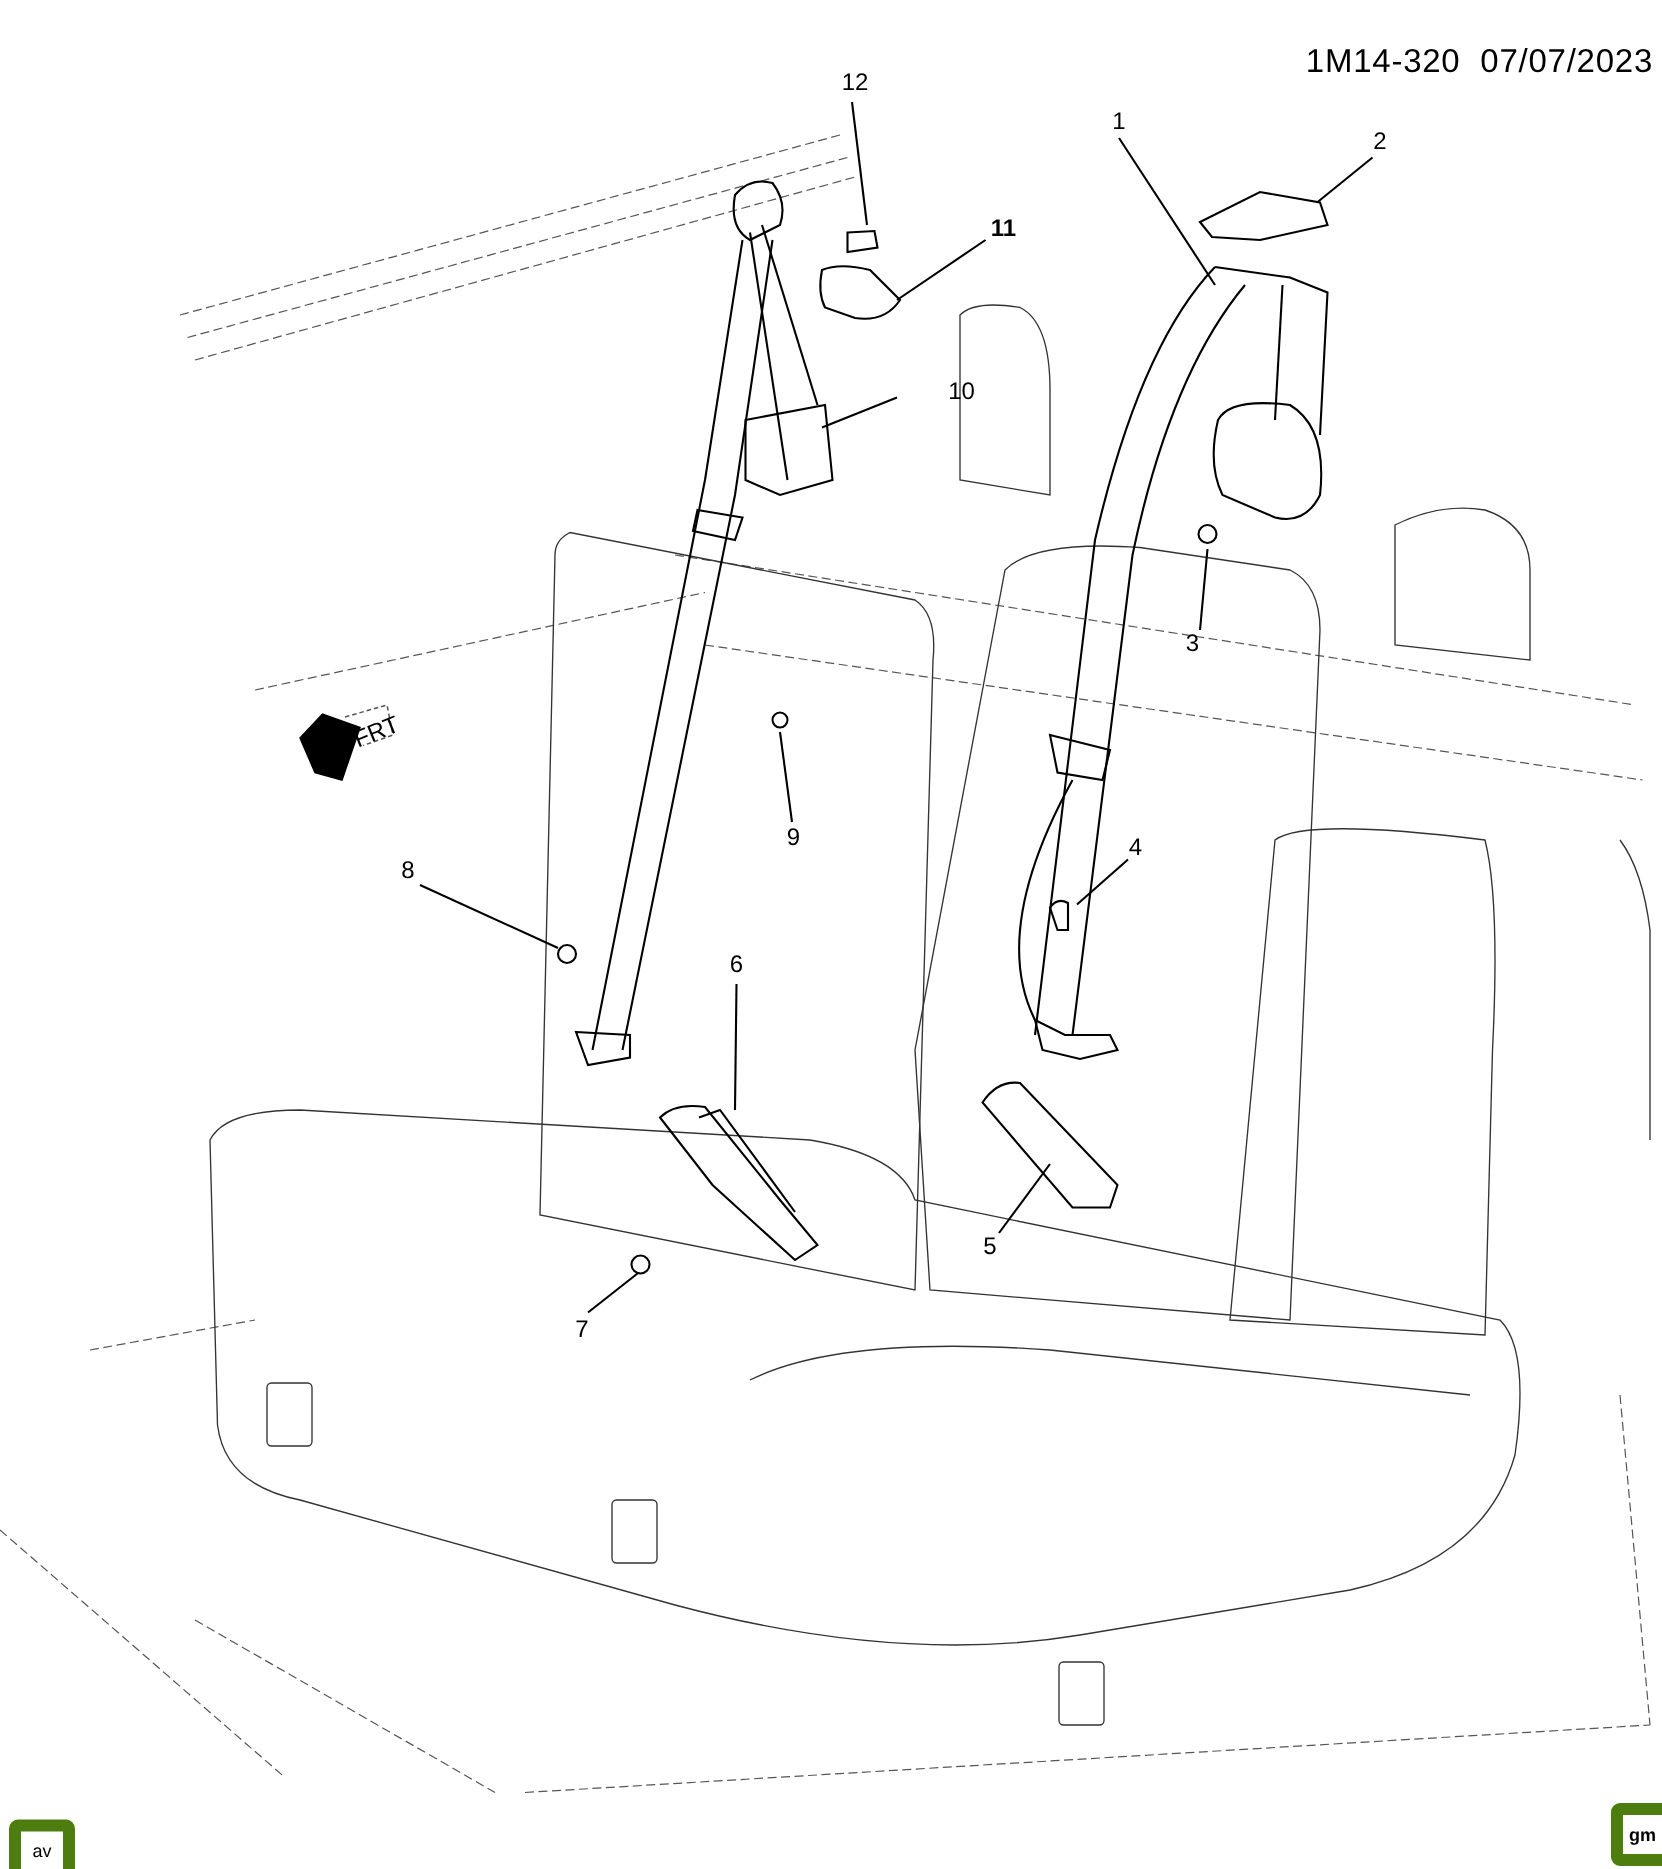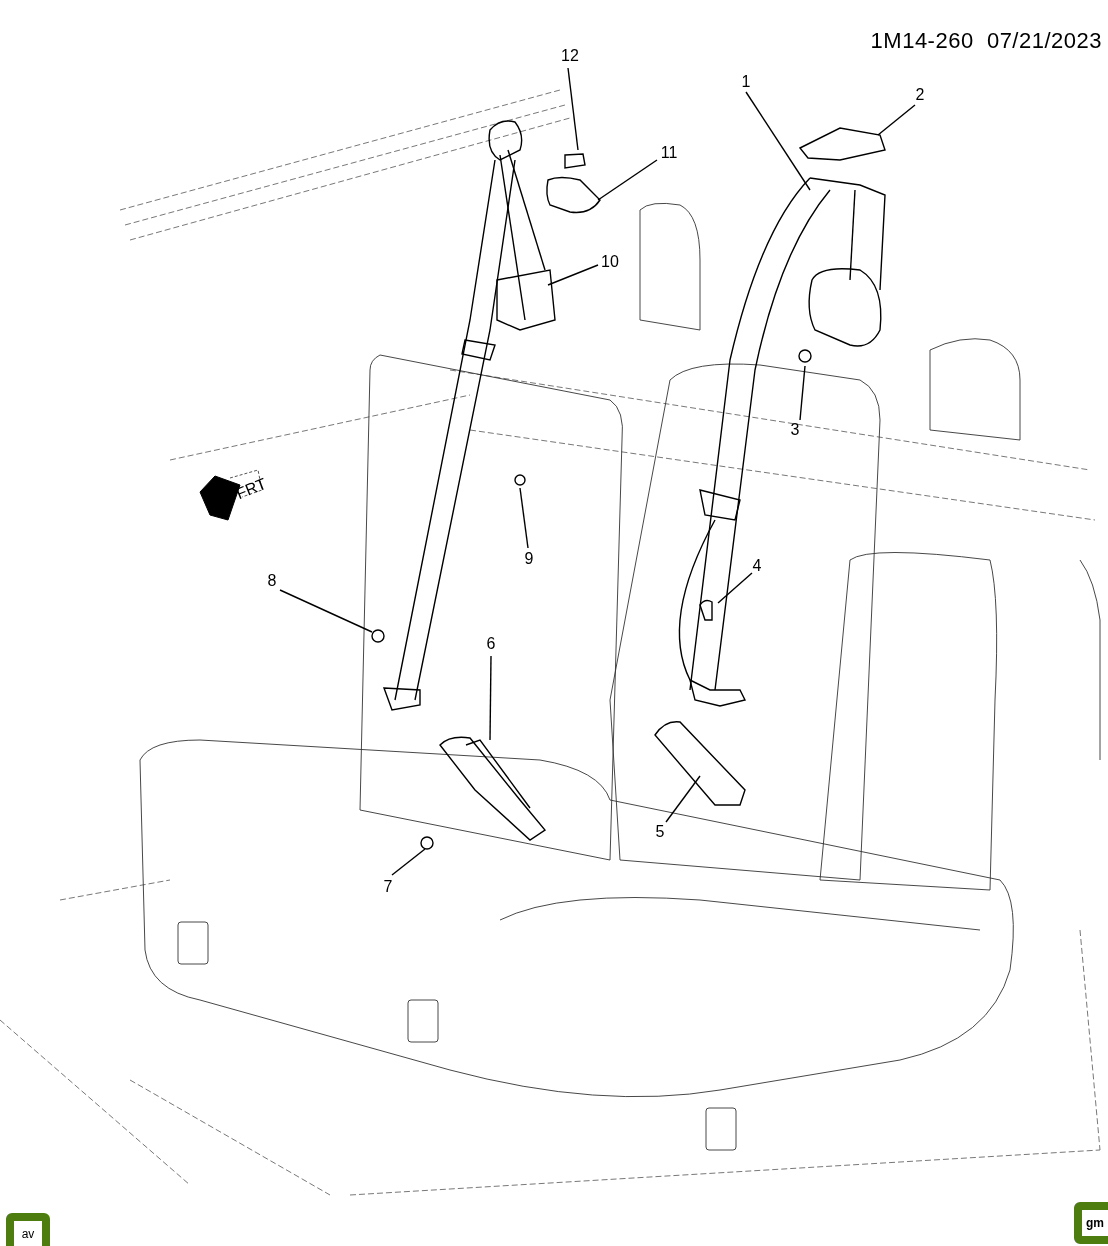--- a/index.html
+++ b/index.html
@@ -100,32 +100,32 @@
     </g>
 
     <g>
       <path d="M200 492 L215 476 L240 485 L228 520 L210 515 Z" fill="#000"></path>
       <path d="M230 478 L258 470 L262 490 L242 497" stroke="#555" stroke-dasharray="3 2"></path>
     </g>
   </g>
 </svg>
 
 <div class="header">
-  <span>1M14-260</span>&nbsp;&nbsp;<span>07/21/2023</span>
+  <span>1M14-320</span>&nbsp;&nbsp;<span>07/07/2023</span>
 </div>
 
 <div class="frt-label" style="left:236px; top:480px;">FRT</div>
 
 <div class="callout" style="left:746px; top:82px;">1</div>
 <div class="callout" style="left:920px; top:95px;">2</div>
 <div class="callout" style="left:795px; top:430px;">3</div>
 <div class="callout" style="left:757px; top:566px;">4</div>
 <div class="callout" style="left:660px; top:832px;">5</div>
 <div class="callout" style="left:491px; top:644px;">6</div>
 <div class="callout" style="left:388px; top:887px;">7</div>
 <div class="callout" style="left:272px; top:581px;">8</div>
 <div class="callout" style="left:529px; top:559px;">9</div>
-<div class="callout" style="left:610px; top:262px;">10</div>
-<div class="callout" style="left:669px; top:153px;">11</div>
+<div class="callout" style="left:641px; top:262px;">10</div>
+<div class="callout" style="left:669px; top:153px;font-weight:bold;">11</div>
 <div class="callout" style="left:570px; top:56px;">12</div>
 
 <div class="logo-box" style="left:6px; top:1213px; width:28px; height:26px;">av</div>
 <div class="logo-box" style="left:1074px; top:1202px; width:26px; height:26px; font-weight:bold;">gm</div>
 
 </body></html>

